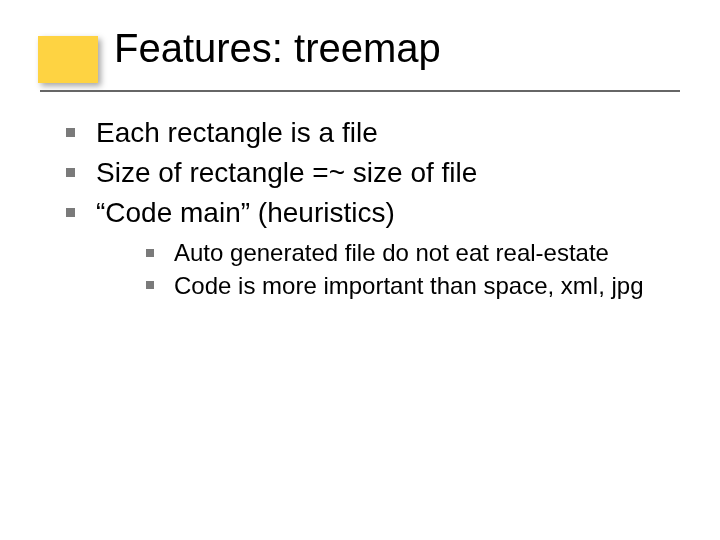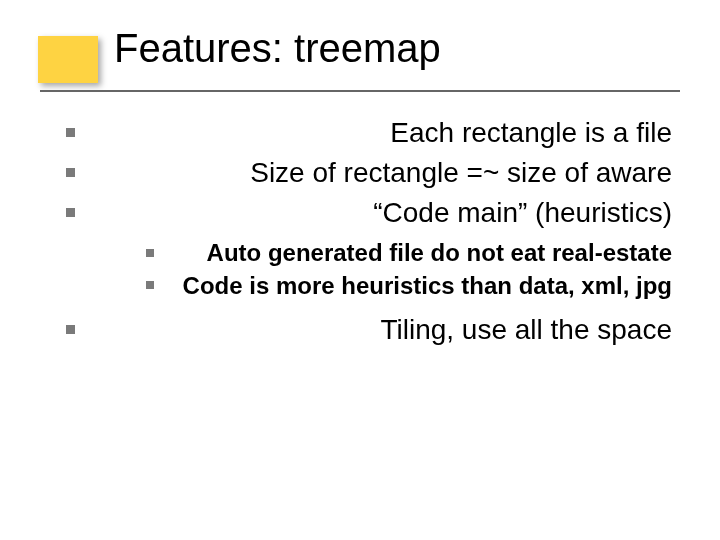--- a/index.html
+++ b/index.html
@@ -53,39 +53,37 @@
   }
   ul.level1 {
     list-style: none;
     padding: 0;
     margin: 0;
   }
   ul.level1 > li {
     position: relative;
     padding-left: 34px;
     margin-bottom: 4px;
-    text-align: right;
   }
   ul.level1 > li::before,
   ul.level2 > li::before {
     content: "";
     position: absolute;
     left: 4px;
     top: 0.48em;
     width: 9px;
     height: 9px;
     background: #7a7a7a;
   }
   ul.level2 {
     list-style: none;
     padding: 0;
     margin: 8px 0 10px 48px;
     font-size: 24px;
     line-height: 1.28;
-    font-weight: bold;
   }
   ul.level2 > li {
     position: relative;
     padding-left: 30px;
     margin-bottom: 2px;
   }
   ul.level2 > li::before {
     left: 2px;
     top: 0.42em;
     width: 8px;
@@ -97,25 +95,24 @@
 <div class="slide">
 
   <div class="accent-box"></div>
   <div class="title-line"></div>
 
   <div class="title">Features: treemap</div>
 
   <div class="body">
     <ul class="level1">
       <li><span>Each rectangle is a file</span></li>
-      <li><span>Size of rectangle =~ size of aware</span></li>
+      <li><span>Size of rectangle =~ size of file</span></li>
       <li>
         <span>“Code main” (heuristics)</span>
         <ul class="level2">
           <li><span>Auto generated file do not eat real-estate</span></li>
-          <li><span>Code is more heuristics than data, xml, jpg</span></li>
+          <li><span>Code is more important than space, xml, jpg</span></li>
         </ul>
       </li>
-      <li><span>Tiling, use all the space</span></li>
     </ul>
   </div>
 
 </div>
 
 </body></html>

